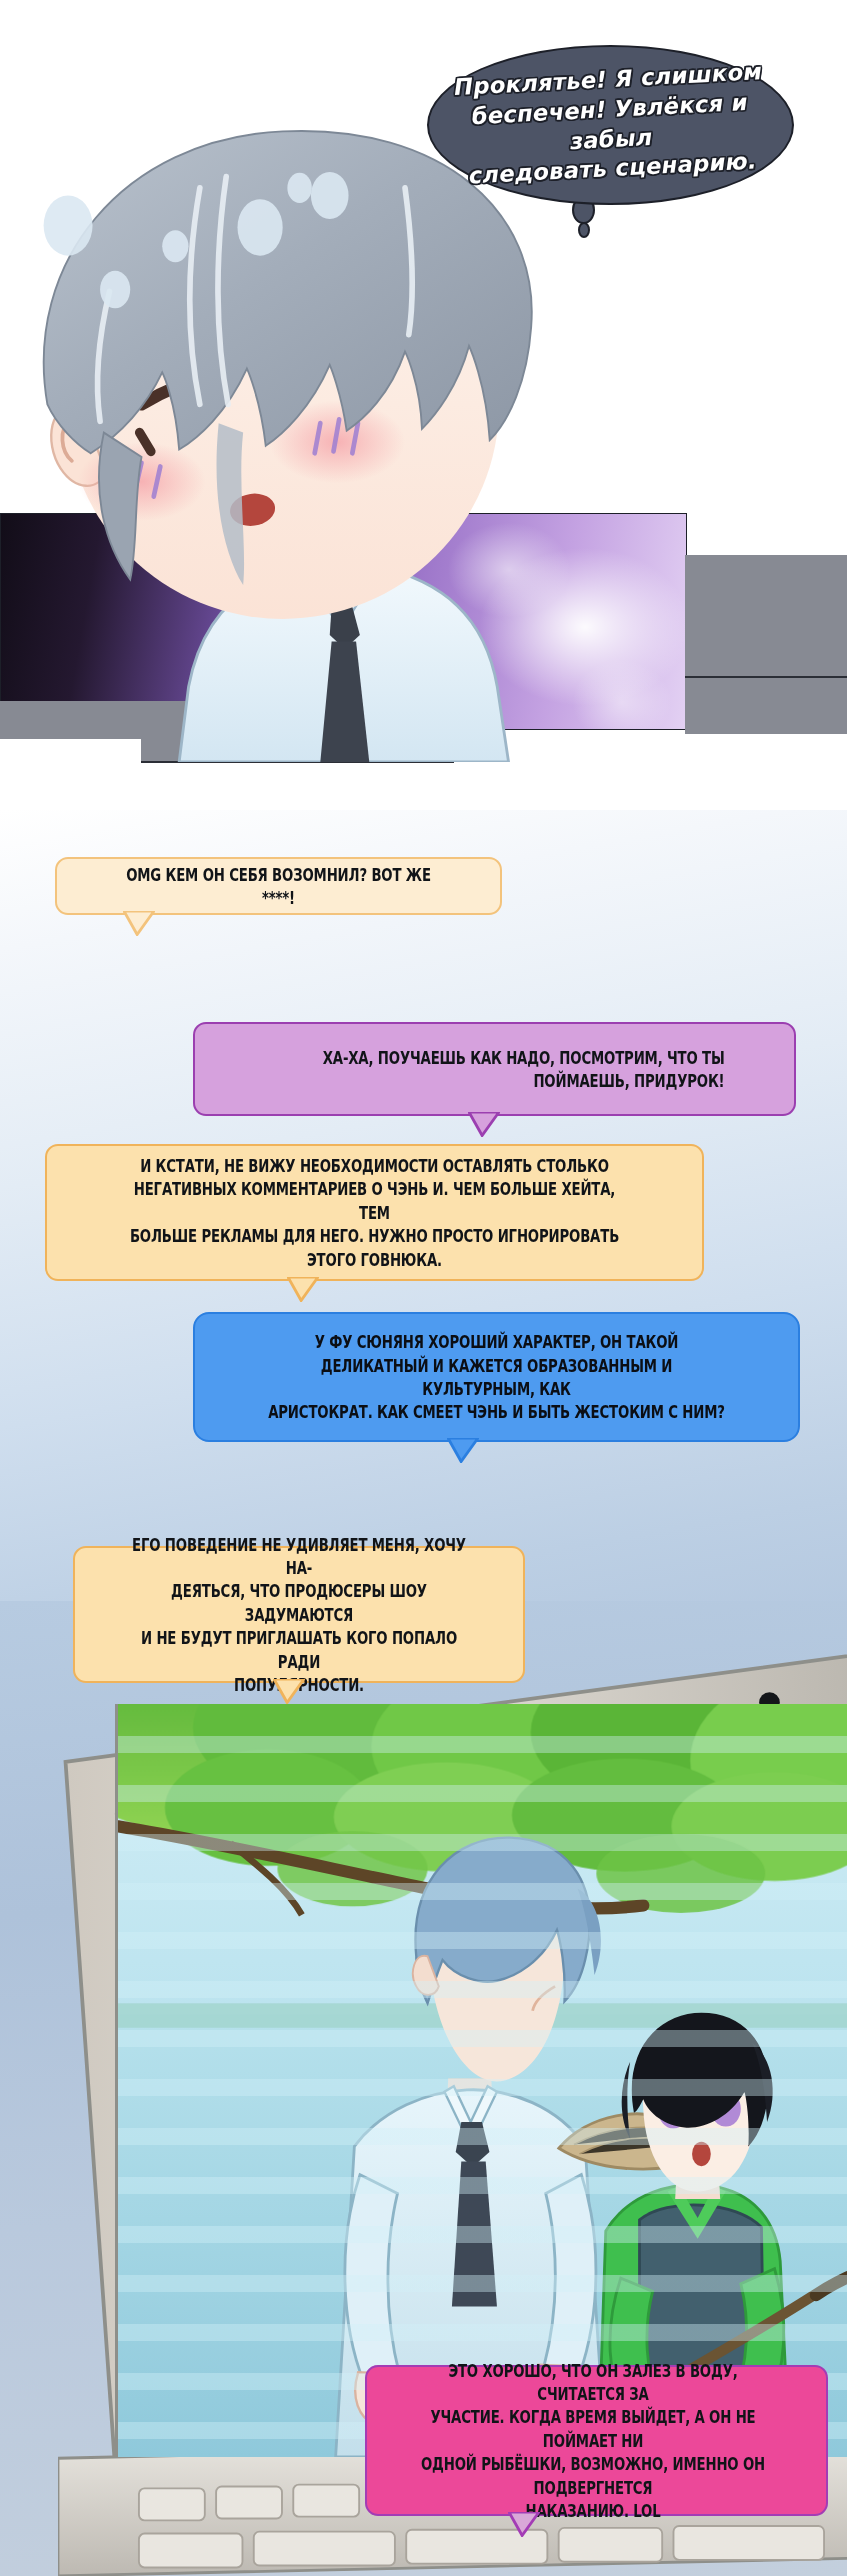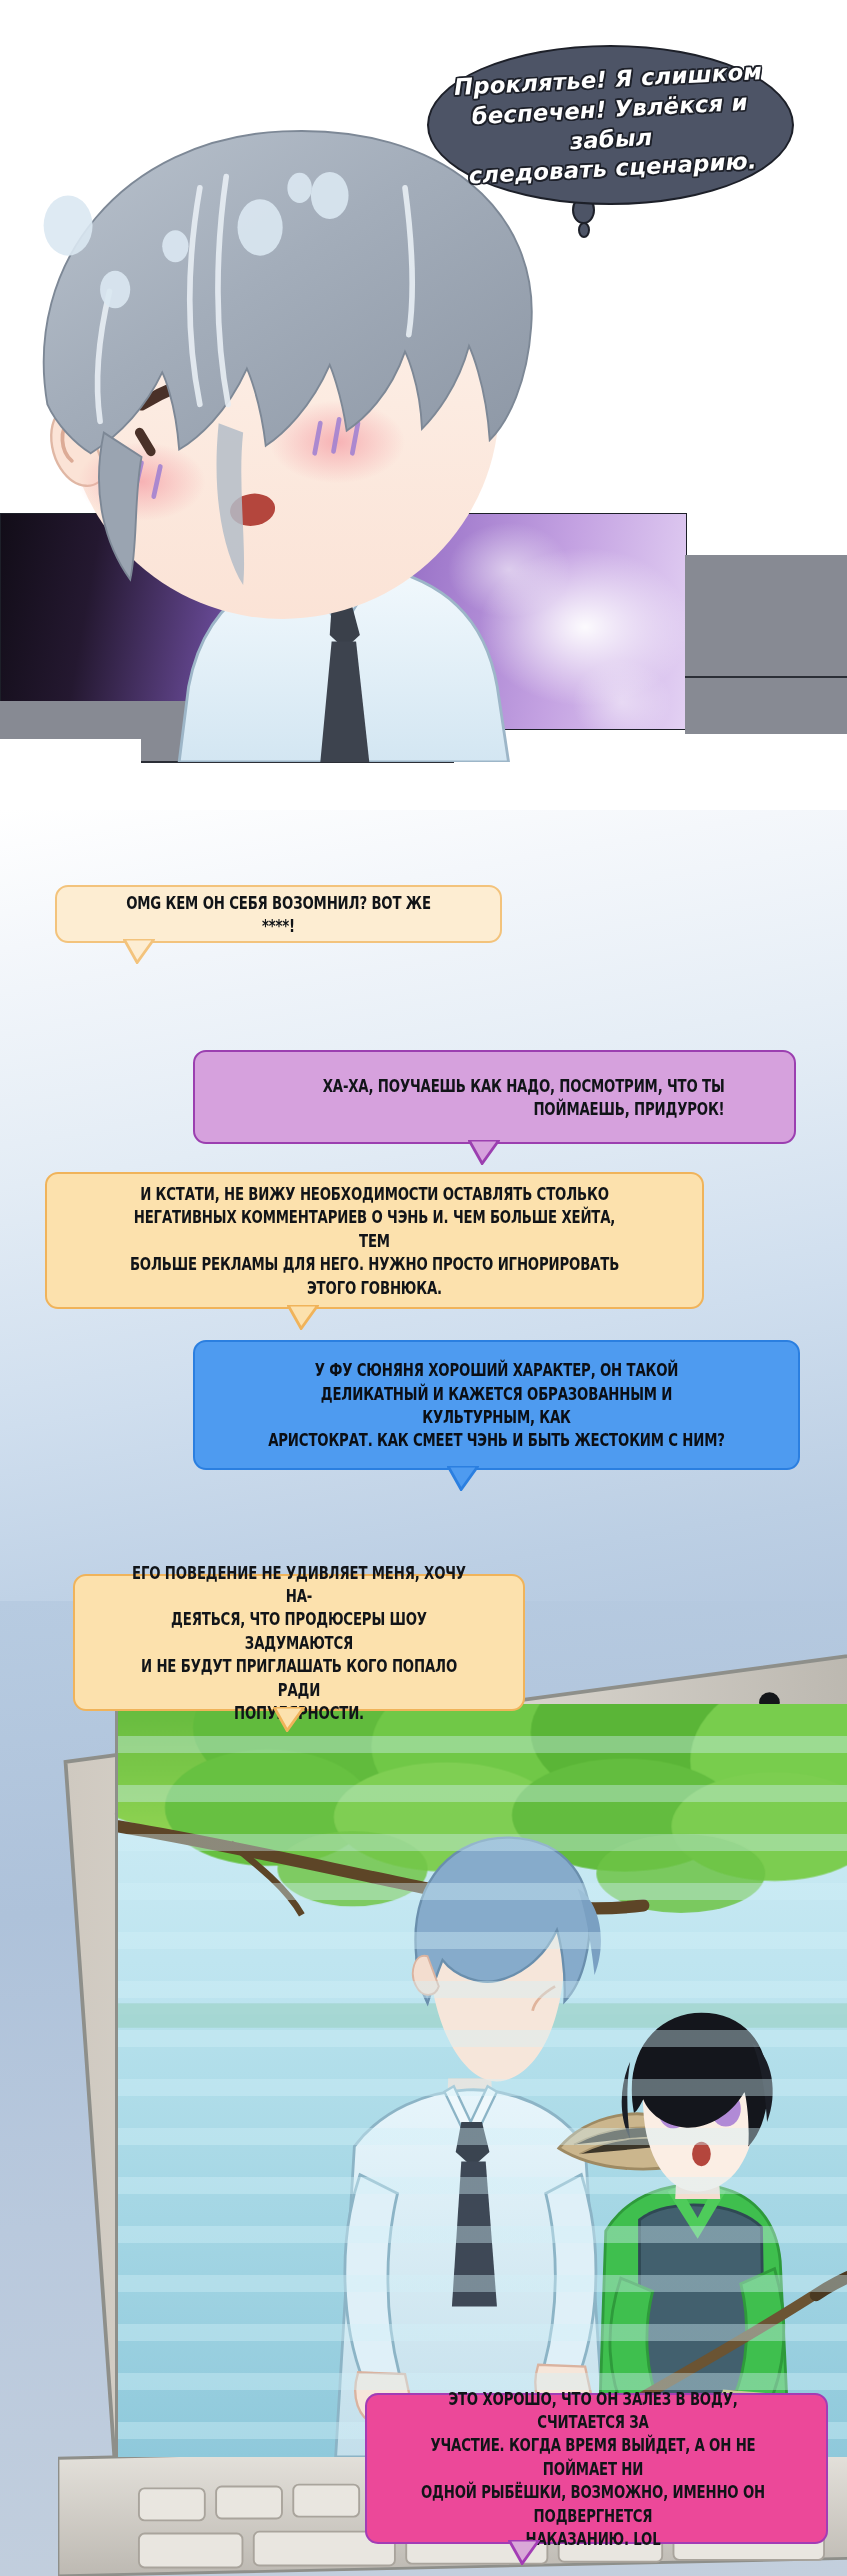--- a/index.html
+++ b/index.html
@@ -123,21 +123,20 @@
     pointer-events:none;
   }
 
   
   .bubble {
     position:absolute; z-index:60;
     border-radius:13px;
     display:flex; align-items:center; justify-content:center;
     text-align:center;
     padding:11.3px 19px;
-    margin-top:28px;
   }
   .bubble .txt {
     font-family:"DejaVu Sans Condensed","DejaVu Sans", sans-serif;
     font-weight:700;
     color:#111418;
     font-size:18px;
     line-height:1.30;
     letter-spacing:-0.2px;
     text-transform:uppercase;
     transform:scaleX(.82);
@@ -154,21 +153,21 @@
   .b-orange-lt { background:#fdedd2; border:2.8px solid #f3c37c; }
   .b-purple { background:#d6a1dd; border:2.8px solid #9b3fb0;text-align:right; }
   .b-purple2 { background:#ec4899; border:2.8px solid #a33cb5;padding-left:12px; }
   .b-blue { background:#4e9bf0; border:2.8px solid #2b7fe0; }
   .b-blue .txt { color:#0b0e14; }
 
   
   #bubble-1 { left:55px;  top:857px;  width:447px; height:58px;  }
   #bubble-2 { left:193px; top:1022px; width:603px; height:94px; }
   #bubble-3 { left:45px;  top:1144px; width:659px; height:137px;justify-content:center; }
-  #bubble-4 { left:193px; top:1312px; width:607px; height:130px; }
+  #bubble-4 { left:193px; top:1312px; width:607px; height:130px;border-radius:16px; }
   #bubble-5 { left:73px;  top:1546px; width:452px; height:137px; }
   #bubble-6 { left:365px; top:2365px; width:463px; height:151px; z-index:70; }
 
   #bubble-1 .tail { left:66px; }
   #bubble-2 .tail { left:273px; }
   #bubble-3 .tail { left:240px; }
   #bubble-4 .tail { left:252px; }
   #bubble-5 .tail { left:198px; }
   #bubble-6 .tail { left:141px; }
 </style>

